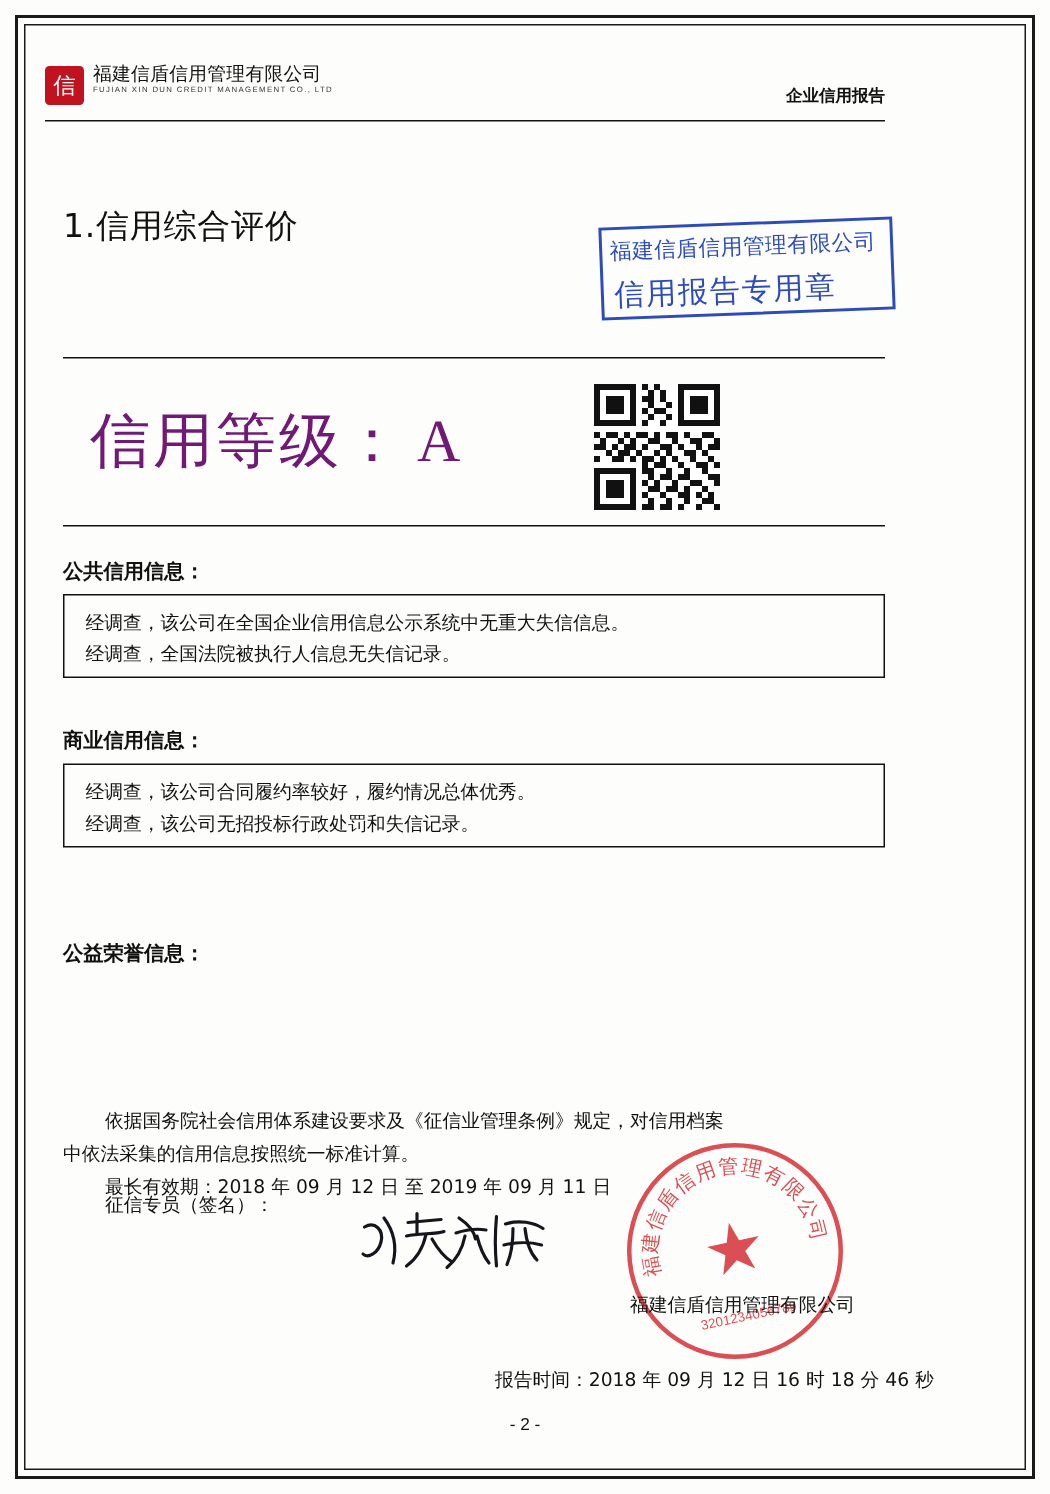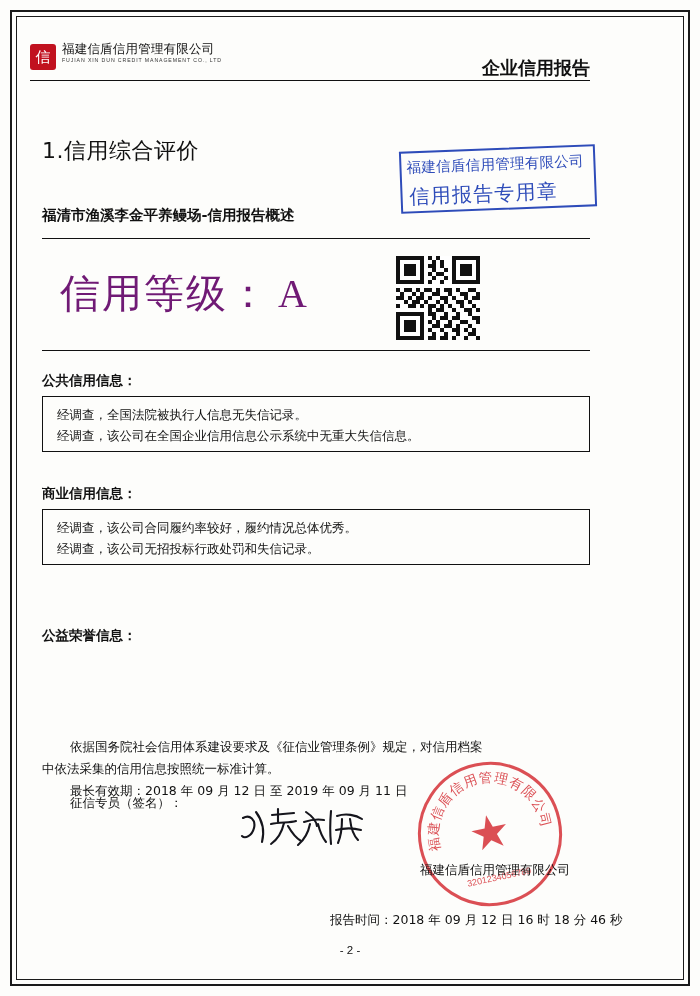--- a/index.html
+++ b/index.html
@@ -72,21 +72,21 @@
   .logo-en {
     font-size: 5.2px;
     color: #333;
     letter-spacing: 0.9px;
     margin-top: 2px;
     font-family: "Liberation Sans", sans-serif;
   }
   .header-right {
     position: absolute;
     right: 0; top: 14px;
-    font-size: 18px;
+    font-size: 11px;
     color: #111;
     font-weight: bold;
     font-family: "DejaVu Sans", sans-serif;
   }
   .header-rule {
     position: absolute;
     left: 30px; top: 80px;
     width: 560px;
     height: 0;
     border-top: 1.6px solid #111;
@@ -301,21 +301,20 @@
   </div>
   <div class="header-rule"></div>
 
   <div class="sec-title">1.信用综合评价</div>
 
   <div class="stamp-blue">
     <div class="l1">福建信盾信用管理有限公司</div>
     <div class="l2">信用报告专用章</div>
   </div>
 
-  <div class="sub-title">福清市渔溪李金平养鳗场-信用报告概述</div>
   <div class="sub-rule"></div>
 
   <div class="grade">
     <span>信用等级：</span><span class="letter">A</span>
   </div>
 
   <div class="qr">
     <svg width="84" height="84" viewBox="0 0 21 21" shape-rendering="crispEdges">
       <rect width="21" height="21" fill="#ffffff"></rect>
       <g fill="#111111">
@@ -422,22 +421,22 @@
         <rect x="14" y="20" width="1" height="1"></rect>
           <rect x="17" y="20" width="1" height="1"></rect>
         <rect x="20" y="20" width="1" height="1"></rect>
       </g>
     </svg>
   </div>
   <div class="grade-rule"></div>
 
   <div class="blk-label" style="left:42px; top:372px;">公共信用信息：</div>
   <div class="blk-box" style="left:42px; top:396px; width:548px; height:56px;">
+    <div class="line">经调查，该公司在全国企业信用信息公示系统中无重大失信信息。</div>
     <div class="line">经调查，全国法院被执行人信息无失信记录。</div>
-    <div class="line">经调查，该公司在全国企业信用信息公示系统中无重大失信信息。</div>
   </div>
 
   <div class="blk-label" style="left:42px; top:485px;">商业信用信息：</div>
   <div class="blk-box" style="left:42px; top:509px; width:548px; height:56px;">
     <div class="line">经调查，该公司合同履约率较好，履约情况总体优秀。</div>
     <div class="line">经调查，该公司无招投标行政处罚和失信记录。</div>
   </div>
 
   <div class="blk-label" style="left:42px; top:597px;margin-top:30px;">公益荣誉信息：</div>
 

